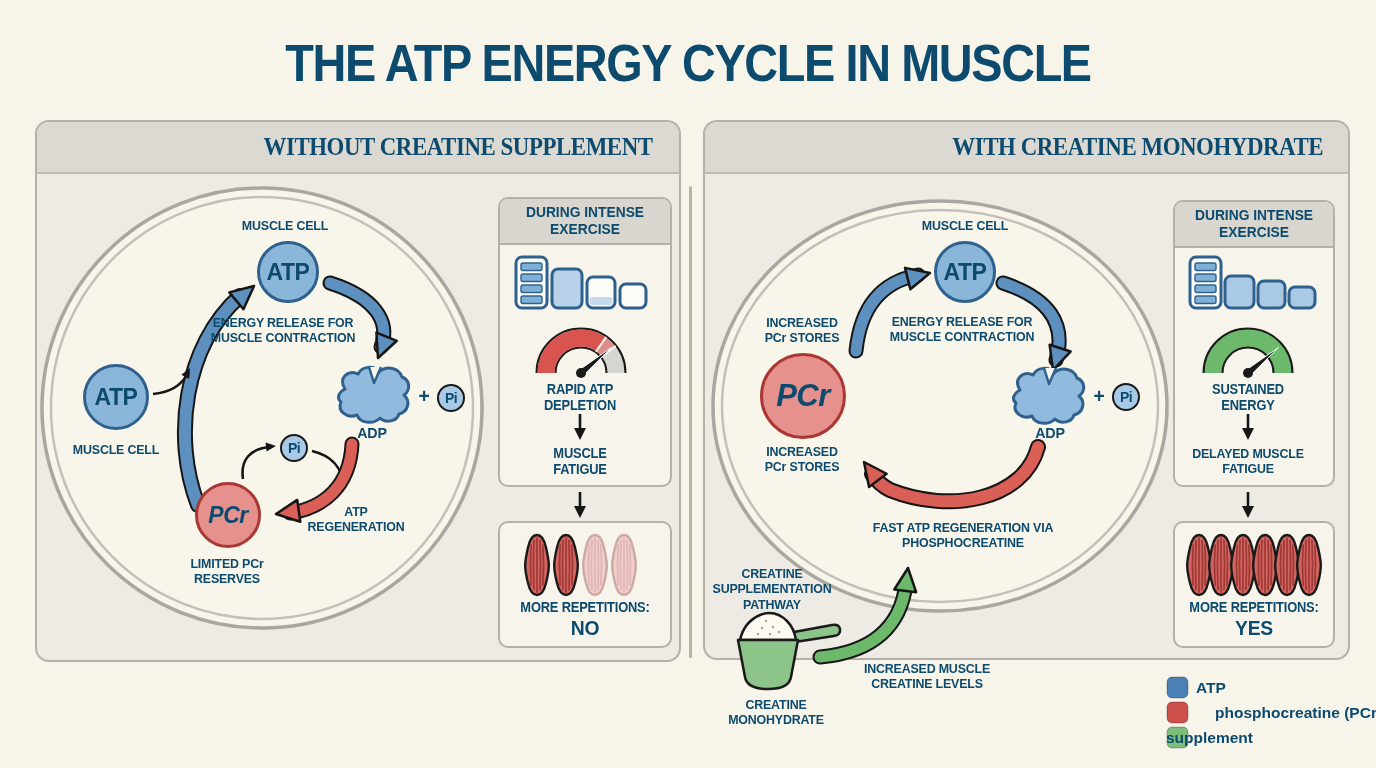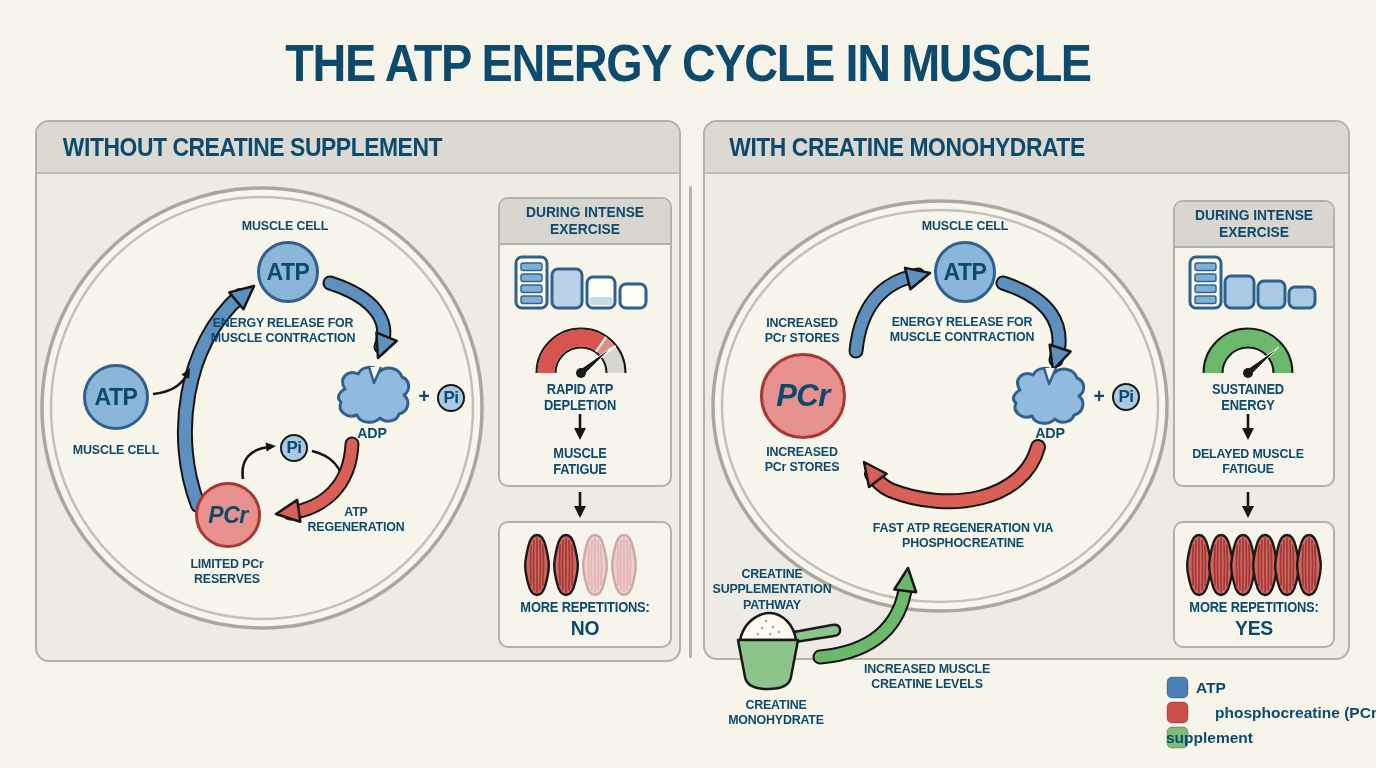--- a/index.html
+++ b/index.html
@@ -2,35 +2,35 @@
 <html><head>
 <meta charset="utf-8">
 <style>
   html,body{margin:0;padding:0;background:#e8e5da;}
   #stage{position:relative;width:1376px;height:768px;background:#f7f4ea;overflow:hidden;
          font-family:"Liberation Sans","DejaVu Sans",sans-serif;color:#0c4a6e;}
   .ttl{position:absolute;left:0;top:34px;width:1376px;height:58px;line-height:58px;text-align:center;
        font-size:52px;font-weight:700;letter-spacing:-1.5px;transform:scaleX(.9);transform-origin:50% 50%;}
   .panel{position:absolute;background:#edebe3;border:2px solid #b3b1a9;border-radius:14px;z-index:1;box-sizing:border-box;}
   .phead{position:absolute;left:0;right:0;top:0;height:50px;background:#dbd9d2;border-bottom:2px solid #bfbdb5;
-         border-radius:12px 12px 0 0;display:flex;align-items:center;justify-content:flex-start;}
+         border-radius:12px 12px 0 0;display:flex;align-items:center;justify-content:flex-end;font-family:Liberation Serif, serif;}
   .phead span{font-size:26px;font-weight:700;letter-spacing:-0.5px;transform:scaleX(.88);white-space:nowrap;}
   .subbox{position:absolute;background:#f6f4eb;border:2px solid #b3b1a9;border-radius:10px;z-index:2;box-sizing:border-box;}
   .sbhead{position:absolute;left:0;right:0;top:0;height:44px;background:#d8d6ce;border-bottom:2px solid #b3b1a9;
           border-radius:8px 8px 0 0;display:flex;align-items:center;justify-content:center;text-align:center;}
   .sbhead span{font-size:15px;font-weight:700;line-height:1.12;transform:scaleX(.92);}
   #art{position:absolute;left:0;top:0;z-index:3;}
   .lbl{position:absolute;z-index:4;font-weight:700;text-align:center;line-height:1.14;letter-spacing:-0.2px;
        transform:scaleX(.92);transform-origin:50% 50%;}
   .fs13{font-size:13.5px;} .fs14{font-size:14px;} .fs21{font-size:21px;}
   .circ{position:absolute;z-index:4;border-radius:50%;display:flex;align-items:center;justify-content:center;
         font-weight:700;box-sizing:border-box;letter-spacing:-0.5px;}
   .atp{background:#8ab6da;border:3.5px solid #2f618e;}
   .pcr{background:#e6918d;border:3.5px solid #a93734;font-style:italic;}
-  .pi{background:#a9cae6;border:2.5px solid #1a1a1a;font-size:17px;}
+  .pi{background:#a9cae6;border:2.5px solid #1a1a1a;font-size:14px;}
   .divider{position:absolute;left:689px;top:186px;width:3px;height:472px;background:#b5b3ab;z-index:1;border-radius:2px;}
   .legend-row{position:absolute;z-index:4;font-weight:700;font-size:15.5px;white-space:nowrap;}
 </style>
 </head>
 <body>
 
 <div id="stage">
 
   <div class="ttl">THE ATP ENERGY CYCLE IN MUSCLE</div>
 

